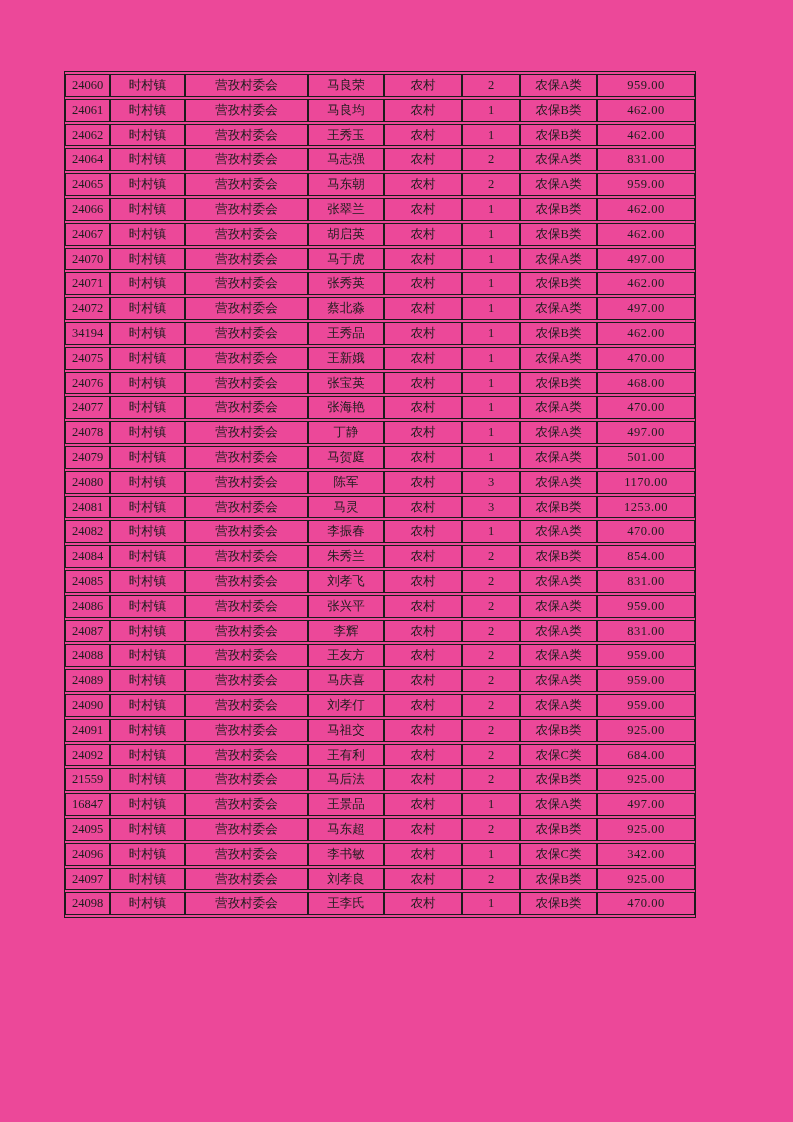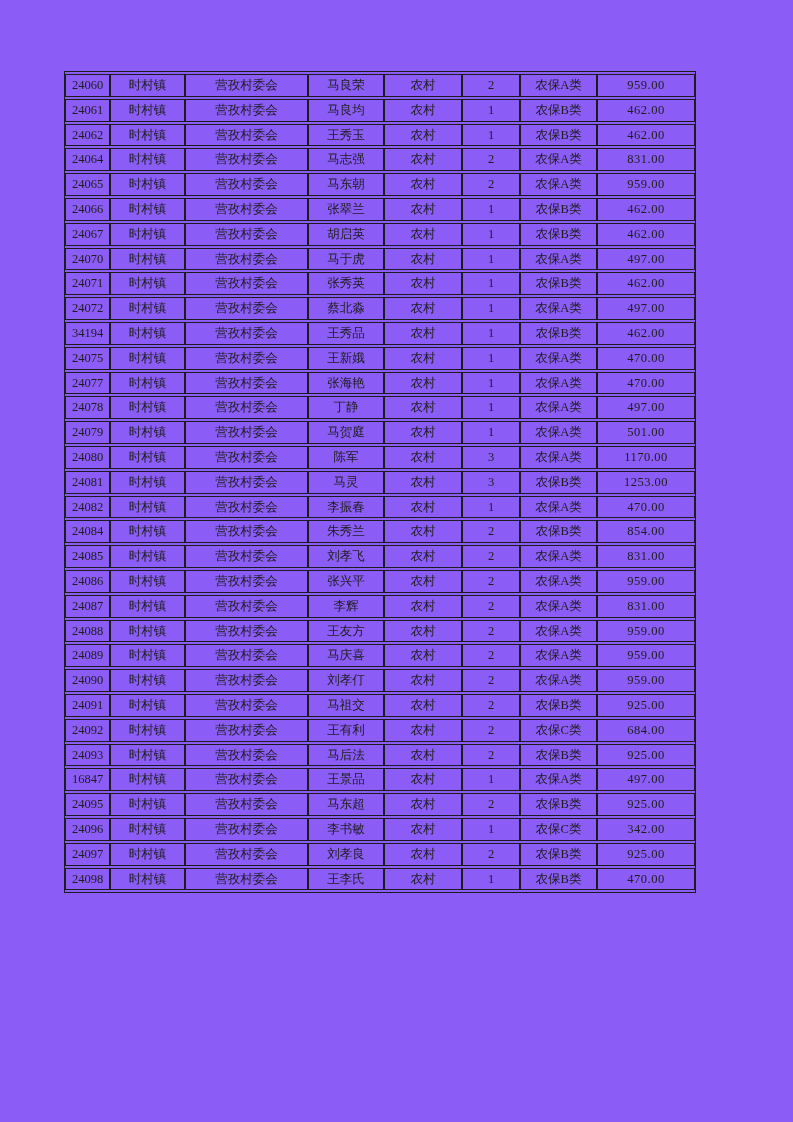--- a/index.html
+++ b/index.html
@@ -9,21 +9,21 @@
   }
   body {
     width: 793px;
     height: 1122px;
     font-family: "Liberation Serif", "DejaVu Serif", serif;
   }
   .page {
     position: relative;
     width: 793px;
     height: 1122px;
-    background: #8b5cf6;
+    background: #ec4899;
     overflow: hidden;
   }
   table.grid {
     position: absolute;
     left: 64px;
     top: 71px;
     width: 632px;
     table-layout: fixed;
     border-collapse: separate;
     border-spacing: 0 2px;
@@ -175,20 +175,30 @@
           <td class="cell-record-id">24075</td>
           <td class="cell-town">时村镇</td>
           <td class="cell-village-committee">营孜村委会</td>
           <td class="cell-person-name">王新娥</td>
           <td class="cell-residence-type">农村</td>
           <td class="cell-person-count">1</td>
           <td class="cell-insurance-category">农保A类</td>
           <td class="cell-amount">470.00</td>
         </tr>
         <tr>
+          <td class="cell-record-id">24076</td>
+          <td class="cell-town">时村镇</td>
+          <td class="cell-village-committee">营孜村委会</td>
+          <td class="cell-person-name">张宝英</td>
+          <td class="cell-residence-type">农村</td>
+          <td class="cell-person-count">1</td>
+          <td class="cell-insurance-category">农保B类</td>
+          <td class="cell-amount">468.00</td>
+        </tr>
+        <tr>
           <td class="cell-record-id">24077</td>
           <td class="cell-town">时村镇</td>
           <td class="cell-village-committee">营孜村委会</td>
           <td class="cell-person-name">张海艳</td>
           <td class="cell-residence-type">农村</td>
           <td class="cell-person-count">1</td>
           <td class="cell-insurance-category">农保A类</td>
           <td class="cell-amount">470.00</td>
         </tr>
         <tr>
@@ -325,21 +335,21 @@
           <td class="cell-record-id">24092</td>
           <td class="cell-town">时村镇</td>
           <td class="cell-village-committee">营孜村委会</td>
           <td class="cell-person-name">王有利</td>
           <td class="cell-residence-type">农村</td>
           <td class="cell-person-count">2</td>
           <td class="cell-insurance-category">农保C类</td>
           <td class="cell-amount">684.00</td>
         </tr>
         <tr>
-          <td class="cell-record-id">24093</td>
+          <td class="cell-record-id">21559</td>
           <td class="cell-town">时村镇</td>
           <td class="cell-village-committee">营孜村委会</td>
           <td class="cell-person-name">马后法</td>
           <td class="cell-residence-type">农村</td>
           <td class="cell-person-count">2</td>
           <td class="cell-insurance-category">农保B类</td>
           <td class="cell-amount">925.00</td>
         </tr>
         <tr>
           <td class="cell-record-id">16847</td>

